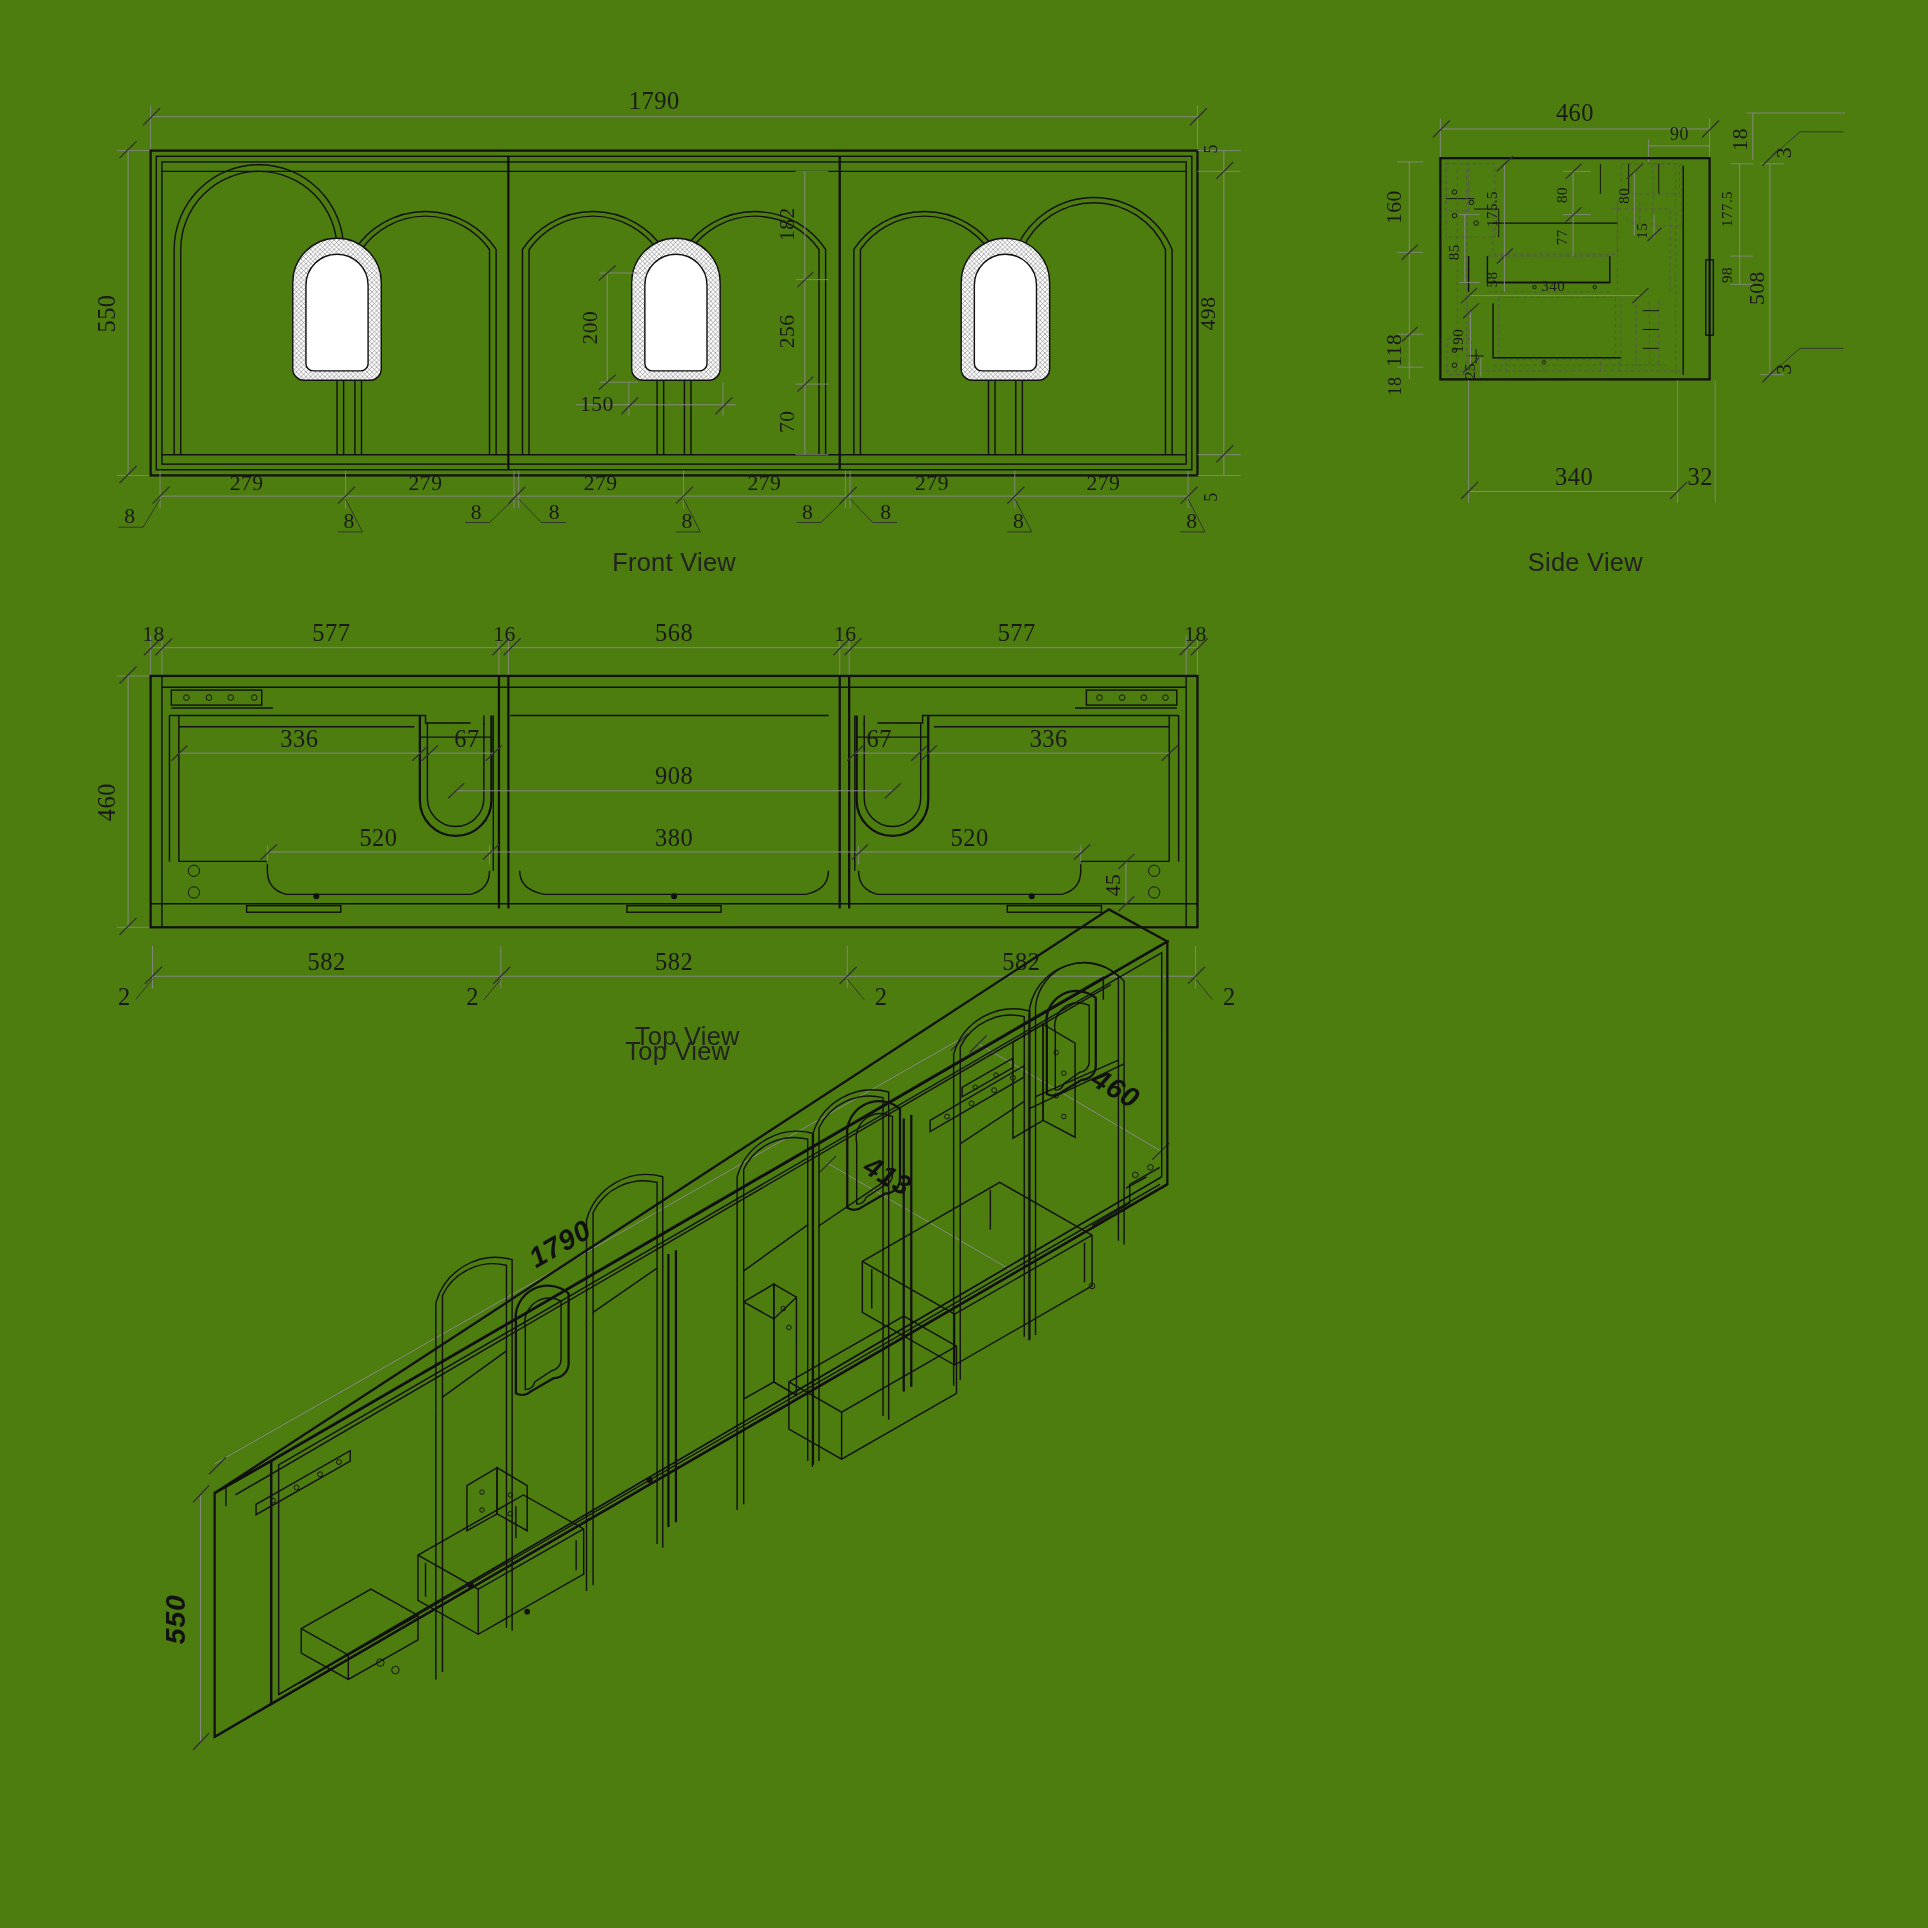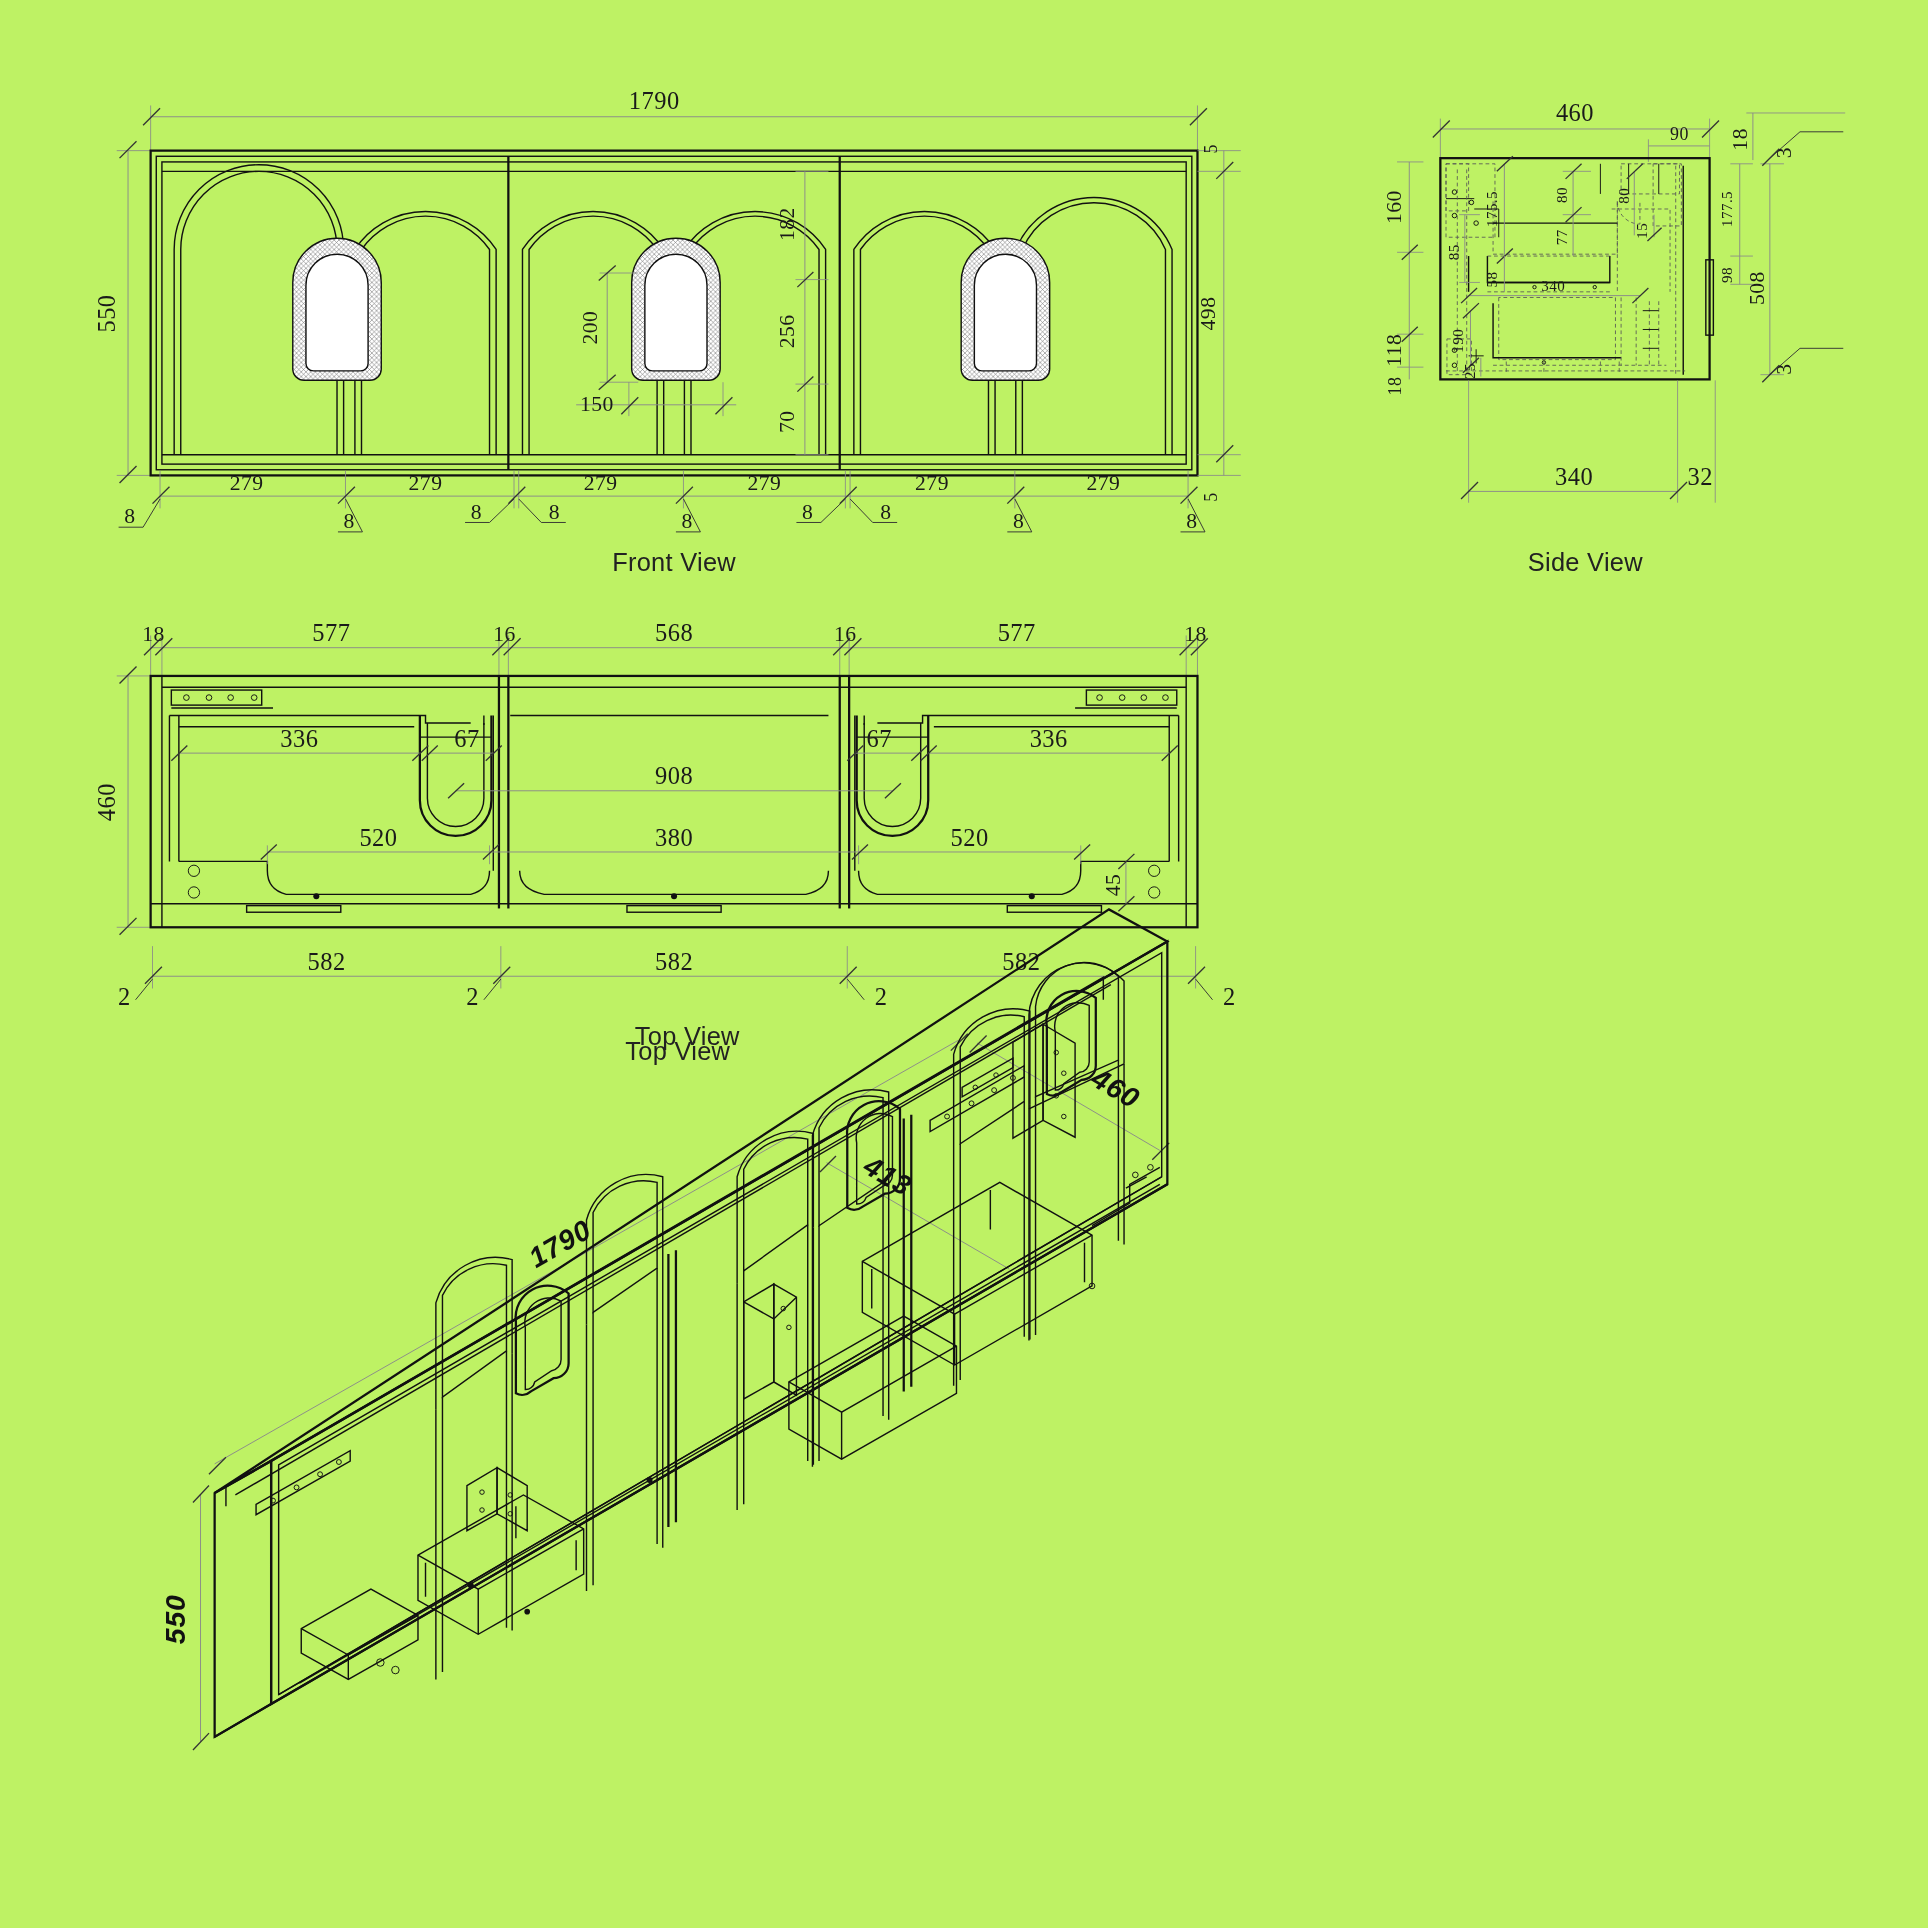--- a/index.html
+++ b/index.html
@@ -2,21 +2,21 @@
 <html style="font-size:15px"><head>
 <meta charset="utf-8">
 <title>Vanity Technical Drawing</title>
 <style>
   html,body{margin:0;padding:0;background:#ffffff;}
   body{
     width:1928px;height:1928px;overflow:hidden;
     font-family:"Liberation Serif", serif;
     color:#1a1a1a;
   }
-  #sheet{position:relative;width:1928px;height:1928px;background:#bef264;}
+  #sheet{position:relative;width:1928px;height:1928px;background:#4d7c0f;}
   svg{display:block;}
   .dimtxt{
     font-family:"Liberation Serif", serif;
     fill:#1a1a1a;
     font-size:23px;
     letter-spacing:0.5px;
   }
   .dimtxt.sm{font-size:19px;}
   .dimtxt.xs{font-size:16px;}
   .dimtxt.big{font-size:26px;}

